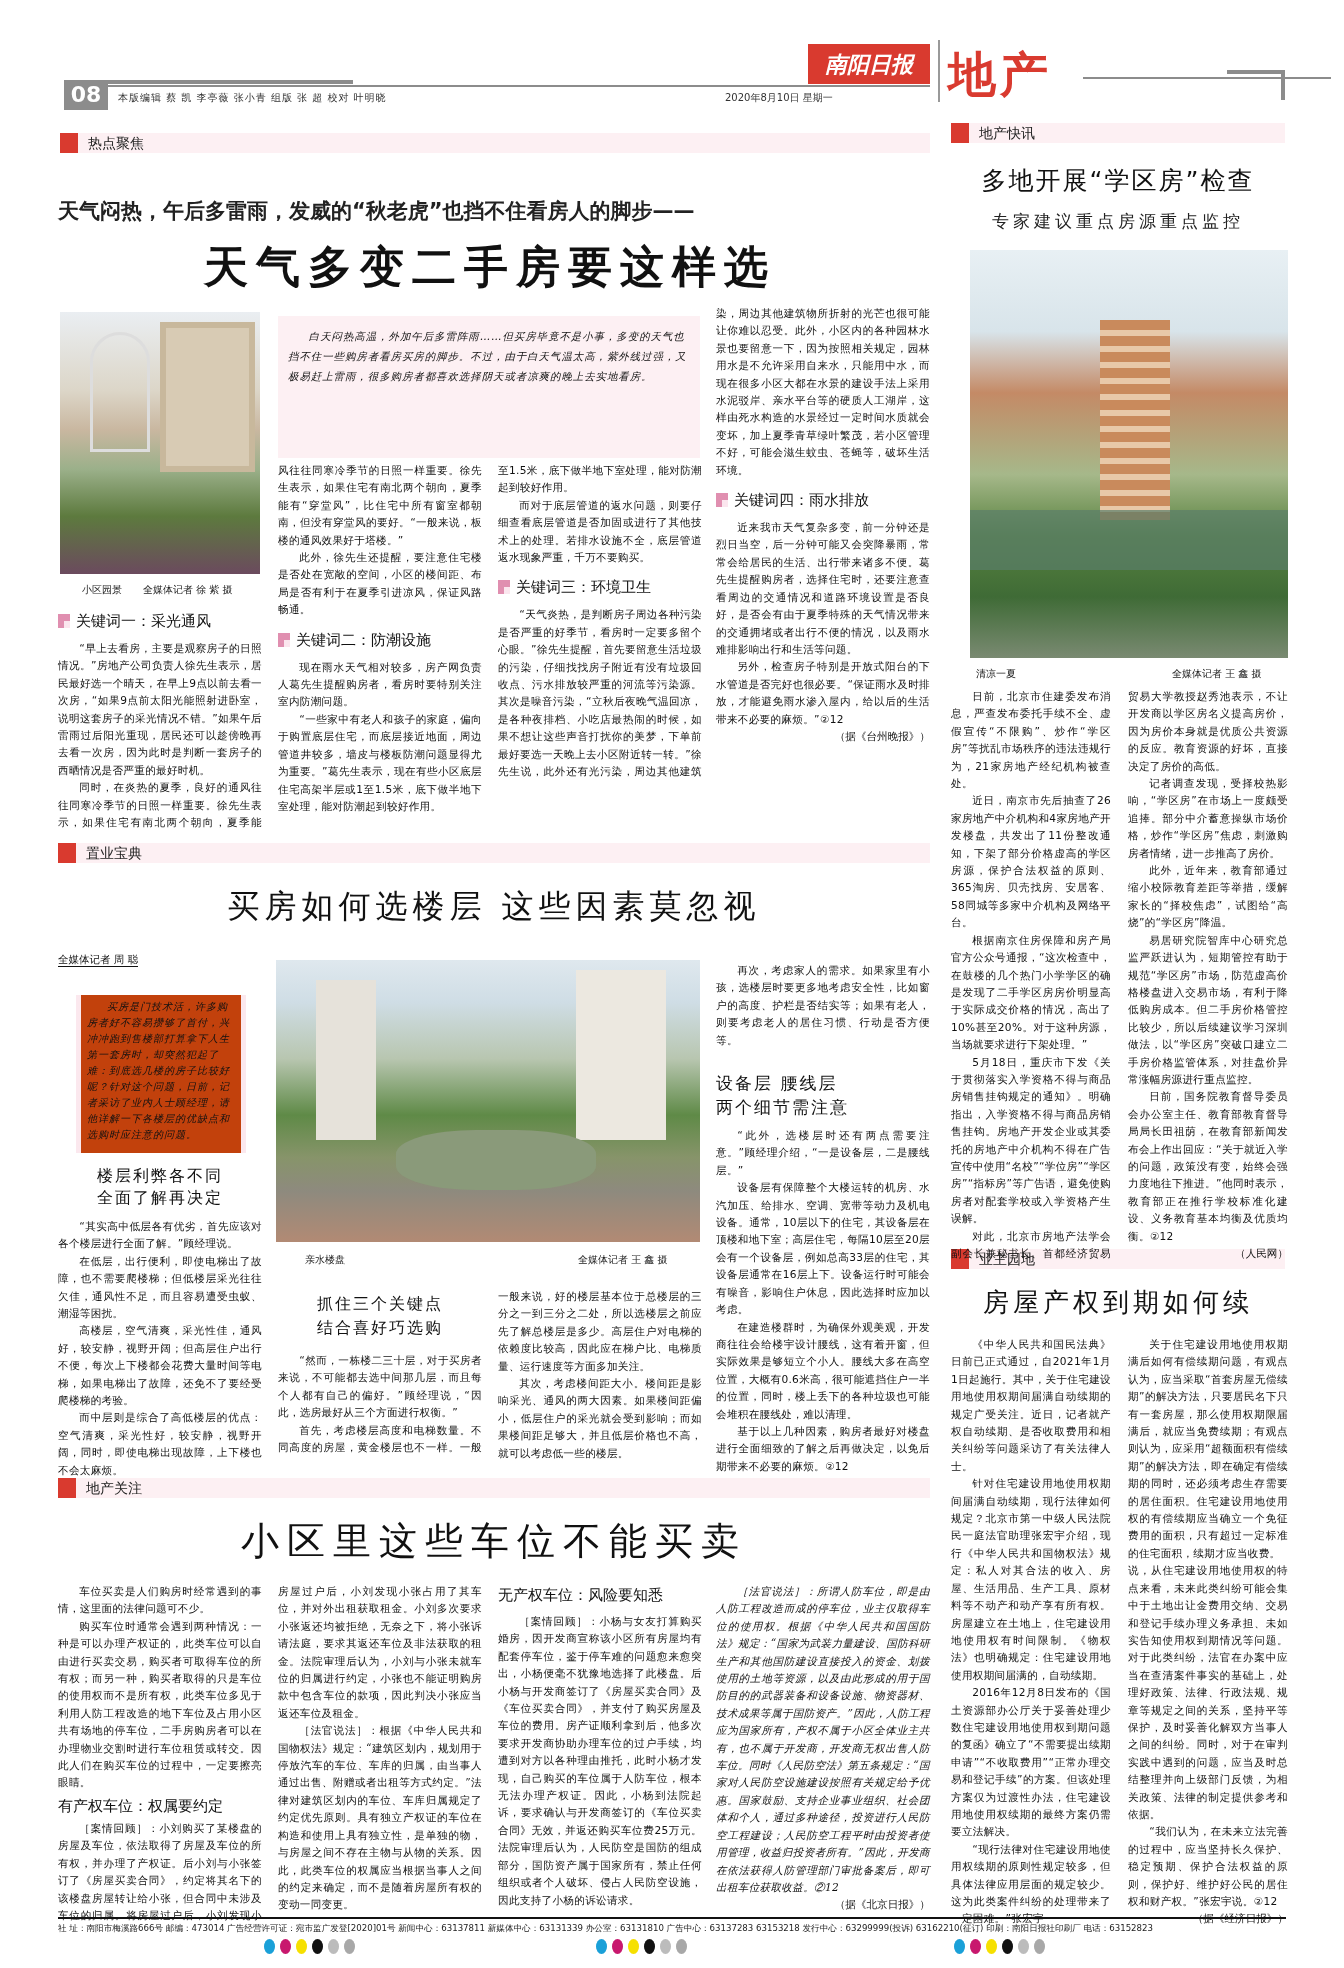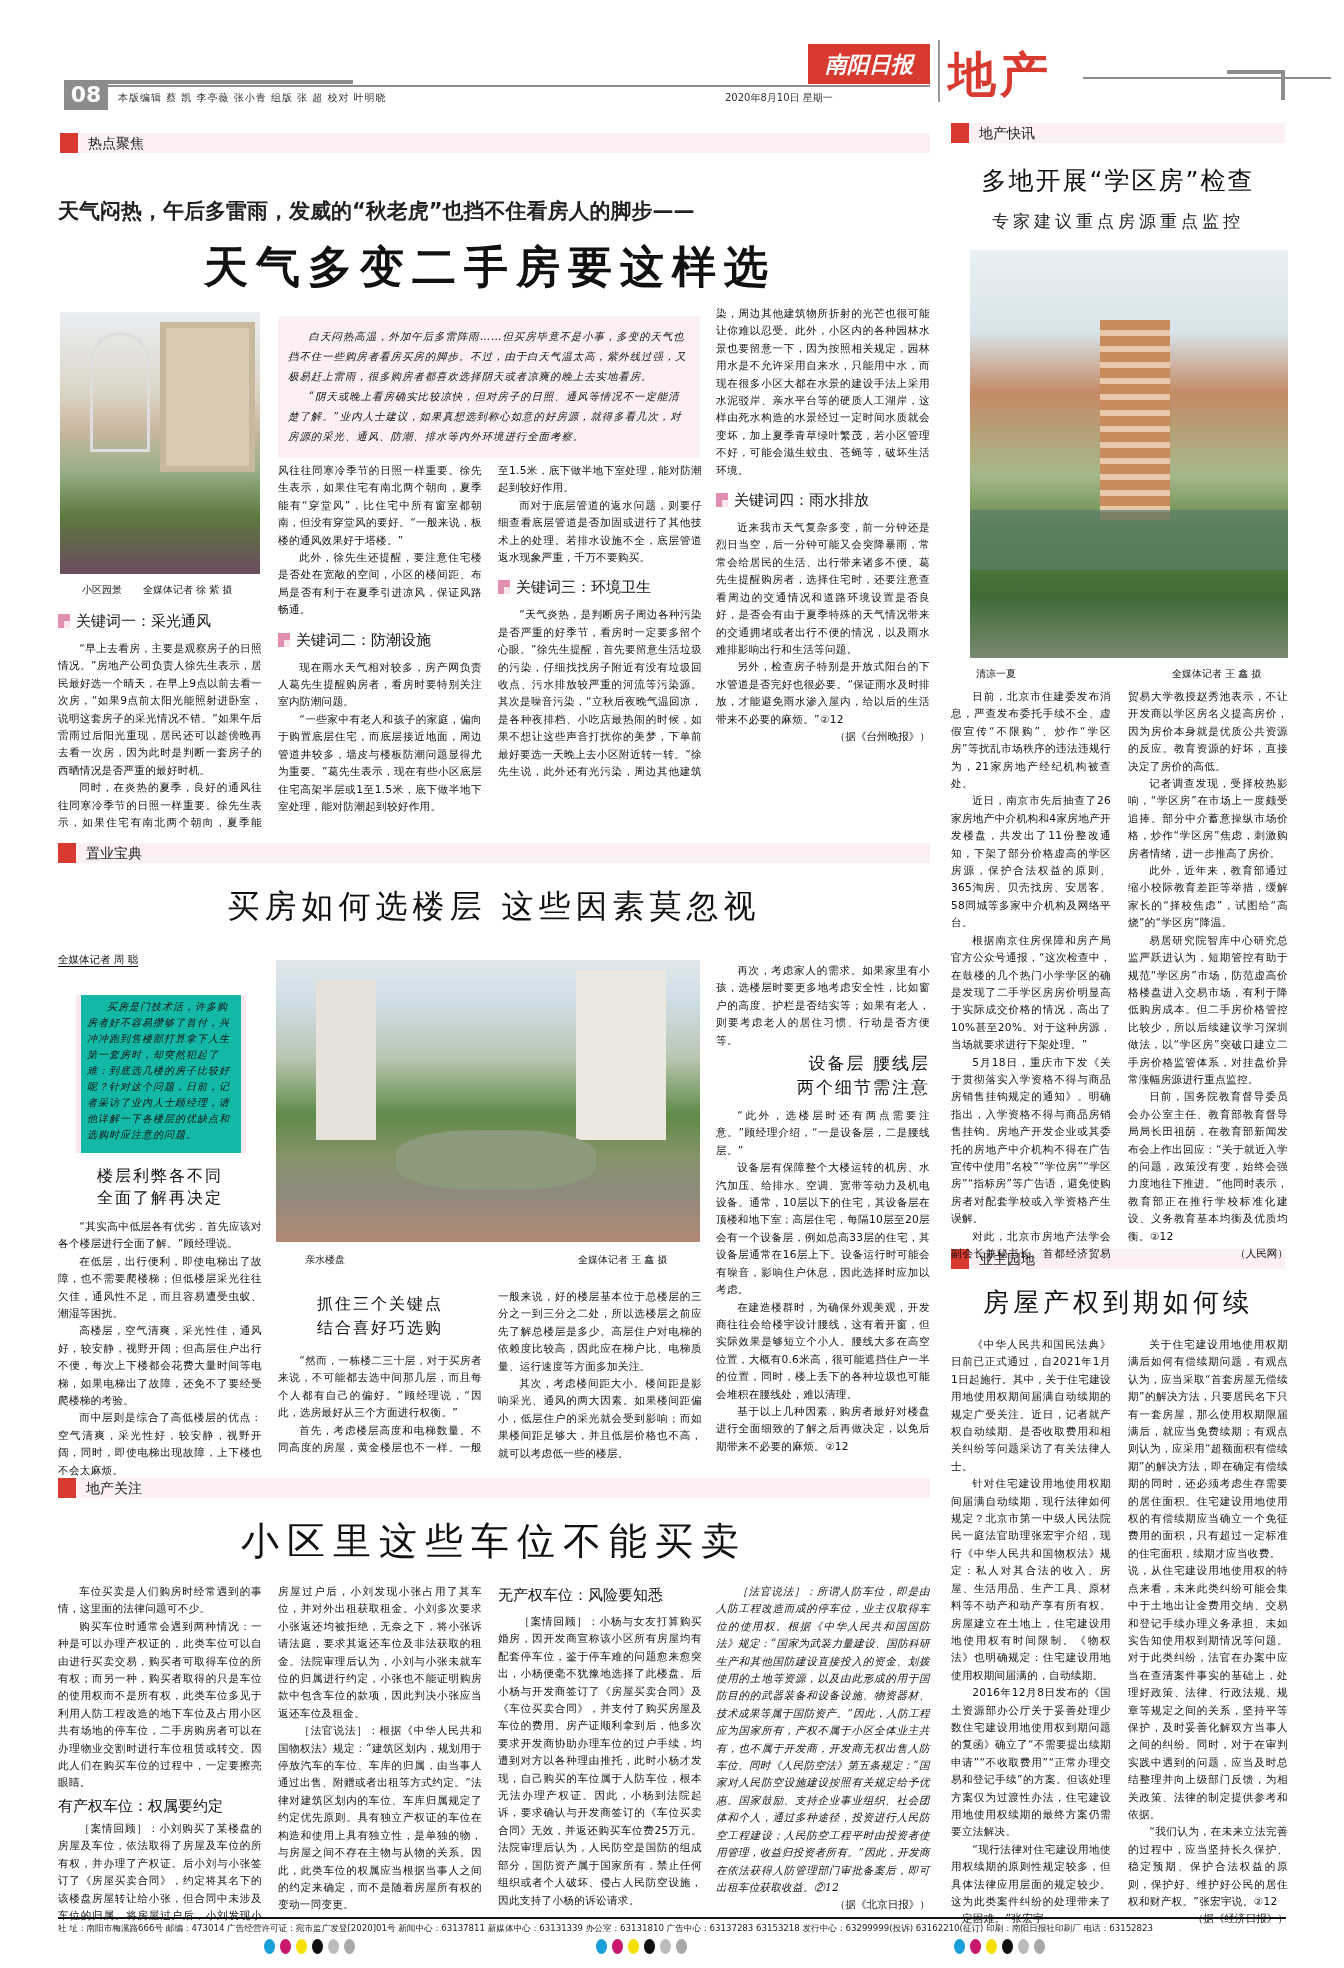--- a/index.html
+++ b/index.html
@@ -6,21 +6,21 @@
 html,body{width:1344px;height:1968px;background:#fff;overflow:hidden}
 body{position:relative;font-family:"DejaVu Sans","Liberation Sans",sans-serif;color:#111;font-size:11px;line-height:1.55}
 .abs{position:absolute}
 .txt p{text-indent:2em;text-align:justify;font-size:10.6px;line-height:17.4px;letter-spacing:0.3px}
 .sec-bar{position:absolute;height:20px;background:#fdf0f3}
 .sec-bar .sq{position:absolute;left:0;top:0;width:18px;height:20px;background:#d93a2f}
 .sec-bar .lb{position:absolute;left:28px;top:1px;font-size:14px;line-height:18px;color:#222}
 .kw{font-size:15px;line-height:22px;margin:10px 0 8px;display:flex;align-items:center}
 .kw .mk{display:inline-block;width:12px;height:14px;background:#e08fb0;margin-right:6px;position:relative}
 .kw .mk::after{content:"";position:absolute;right:0;bottom:0;width:6px;height:7px;background:#fbe6ee}
-.sub-h{text-align:right;font-size:17px;line-height:24px;letter-spacing:2px;margin:2px 0 8px}
+.sub-h{text-align:left;font-size:17px;line-height:24px;letter-spacing:2px;margin:22px 0 8px}
 .photo{position:absolute;overflow:hidden}
 .cap{position:absolute;font-size:10px;color:#222}
 .src{text-align:right;font-size:10.6px;line-height:17px}
 .inset{background:#fdf0f3}
 .inset p{font-family:"DejaVu Serif",serif;font-style:italic;text-indent:2em;font-size:10.4px;line-height:20px;letter-spacing:1px}
 .dot{display:inline-block;width:11px;height:15px;border-radius:50%;margin-right:5px}
 </style>
 </head>
 <body>
 
@@ -64,21 +64,20 @@
 
 <div class="photo" style="left:60px;top:312px;width:200px;height:262px;background:linear-gradient(180deg,#eaeef2 0%,#dcd6c8 30%,#c9b7a0 45%,#9bb08a 60%,#5d7a3e 78%,#6b4a5e 100%)">
   <div style="position:absolute;left:30px;top:20px;width:60px;height:120px;border:3px solid #ddd;border-radius:30px 30px 0 0"></div>
   <div style="position:absolute;left:100px;top:10px;width:95px;height:150px;background:#d8cbb4;box-shadow:inset 0 0 0 6px #c8b89c"></div>
 </div>
 <div class="cap" style="left:82px;top:582px">小区园景</div>
 <div class="cap" style="left:143px;top:582px">全媒体记者 徐 紫 摄</div>
 
 <div class="abs inset" style="left:278px;top:316px;width:422px;height:142px;padding:10px 10px 0 10px">
   <p>白天闷热高温，外加午后多雷阵雨……但买房毕竟不是小事，多变的天气也挡不住一些购房者看房买房的脚步。不过，由于白天气温太高，紫外线过强，又极易赶上雷雨，很多购房者都喜欢选择阴天或者凉爽的晚上去实地看房。</p>
-  <p>“阴天或晚上看房确实比较凉快，但对房子的日照、通风等情况不一定能清楚了解。”业内人士建议，如果真想选到称心如意的好房源，就得多看几次，对房源的采光、通风、防潮、排水等内外环境进行全面考察。</p>
 </div>
 
 <div class="abs txt" style="left:58px;top:600px;width:204px">
   <div class="kw">
       <span class="mk"></span>
       <span>关键词一：采光通风</span>
     </div>
   <p>“早上去看房，主要是观察房子的日照情况。”房地产公司负责人徐先生表示，居民最好选一个晴天，在早上9点以前去看一次房，“如果9点前太阳光能照射进卧室，说明这套房子的采光情况不错。”如果午后雷雨过后阳光重现，居民还可以趁傍晚再去看一次房，因为此时是判断一套房子的西晒情况是否严重的最好时机。</p>
   <p style="height:52px;overflow:hidden">同时，在炎热的夏季，良好的通风往往同寒冷季节的日照一样重要。徐先生表示，如果住宅有南北两个朝向，夏季能有“穿堂风”，比住宅中所有窗室都朝南，但没有穿堂风的要好。“一般来说，板楼的通风效果好于塔楼。”</p>
 </div>
@@ -132,21 +131,21 @@
   <p style="text-indent:0">贸易大学教授赵秀池表示，不让开发商以学区房名义提高房价，因为房价本身就是优质公共资源的反应。教育资源的好坏，直接决定了房价的高低。</p>
   <p>记者调查发现，受择校热影响，“学区房”在市场上一度颇受追捧。部分中介蓄意操纵市场价格，炒作“学区房”焦虑，刺激购房者情绪，进一步推高了房价。</p>
   <p>此外，近年来，教育部通过缩小校际教育差距等举措，缓解家长的“择校焦虑”，试图给“高烧”的“学区房”降温。</p>
   <p>易居研究院智库中心研究总监严跃进认为，短期管控有助于规范“学区房”市场，防范虚高价格楼盘进入交易市场，有利于降低购房成本。但二手房价格管控比较少，所以后续建议学习深圳做法，以“学区房”突破口建立二手房价格监管体系，对挂盘价异常涨幅房源进行重点监控。</p>
   <p>日前，国务院教育督导委员会办公室主任、教育部教育督导局局长田祖荫，在教育部新闻发布会上作出回应：“关于就近入学的问题，政策没有变，始终会强力度地往下推进。”他同时表示，教育部正在推行学校标准化建设、义务教育基本均衡及优质均衡。②12</p>
   <div class="src">（人民网）</div>
 </div>
 
 <div class="abs" style="left:58px;top:880px;width:872px;text-align:center;font-size:32px;line-height:52px;letter-spacing:5px">买房如何选楼层 这些因素莫忽视</div>
 <div class="abs" style="left:58px;top:952px;font-size:10.5px;border-bottom:1px solid #111;line-height:14px">全媒体记者 周 聪</div>
-<div class="abs inset" style="left:76px;top:995px;width:170px;height:158px;padding:4px 6px;background:#14b8a6;border-left:5px solid #fbe8ee;border-right:5px solid #fbe8ee">
+<div class="abs inset" style="left:76px;top:995px;width:170px;height:158px;padding:4px 6px;background:#c2410c;border-left:5px solid #fbe8ee;border-right:5px solid #fbe8ee">
   <p style="line-height:16px;font-size:10px">买房是门技术活，许多购房者好不容易攒够了首付，兴冲冲跑到售楼部打算拿下人生第一套房时，却突然犯起了难：到底选几楼的房子比较好呢？针对这个问题，日前，记者采访了业内人士顾经理，请他详解一下各楼层的优缺点和选购时应注意的问题。</p>
 </div>
 <div class="abs" style="left:58px;top:1165px;width:204px;text-align:center;font-size:16px;line-height:22px;letter-spacing:2px">
   <div>楼层利弊各不同</div>
   <div>全面了解再决定</div>
 </div>
 <div class="abs txt" style="left:58px;top:1218px;width:204px">
   <p>“其实高中低层各有优劣，首先应该对各个楼层进行全面了解。”顾经理说。</p>
   <p>在低层，出行便利，即使电梯出了故障，也不需要爬楼梯；但低楼层采光往往欠佳，通风性不足，而且容易遭受虫蚁、潮湿等困扰。</p>
   <p>高楼层，空气清爽，采光性佳，通风好，较安静，视野开阔；但高层住户出行不便，每次上下楼都会花费大量时间等电梯，如果电梯出了故障，还免不了要经受爬楼梯的考验。</p>

